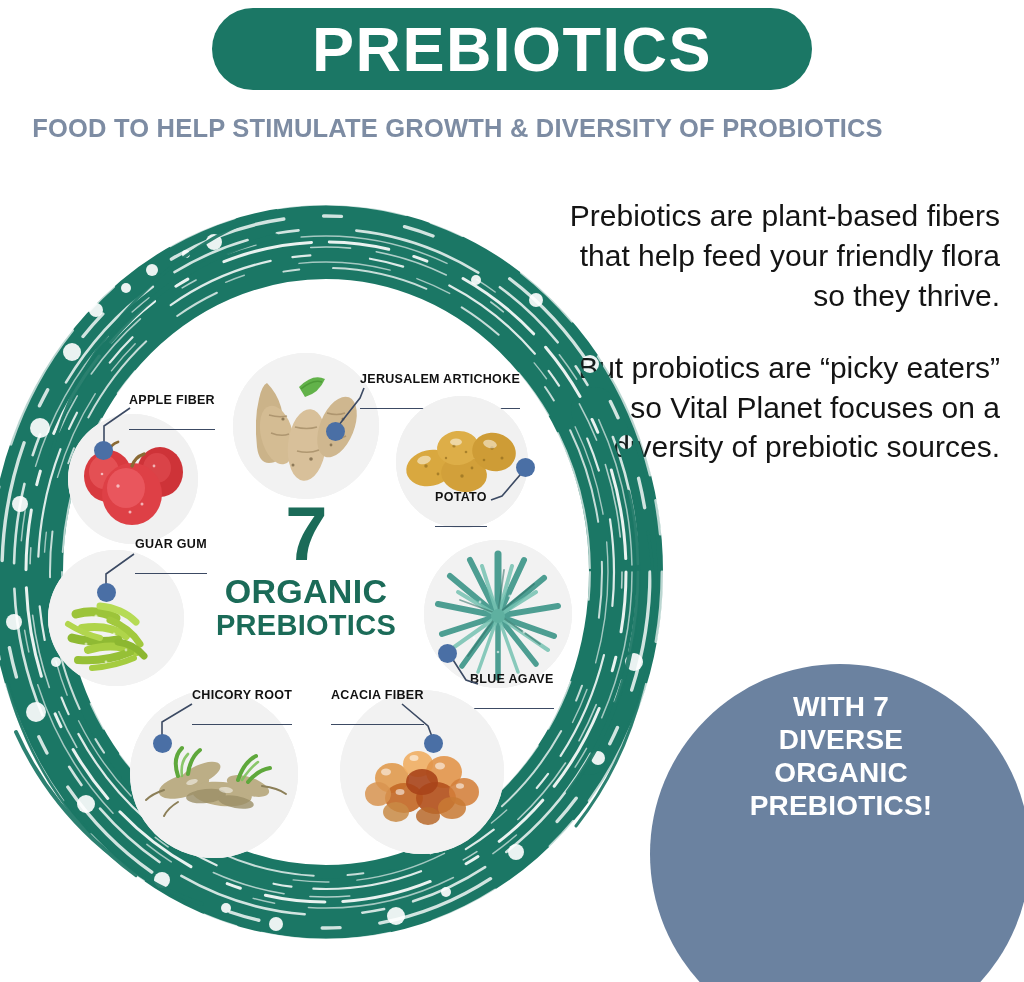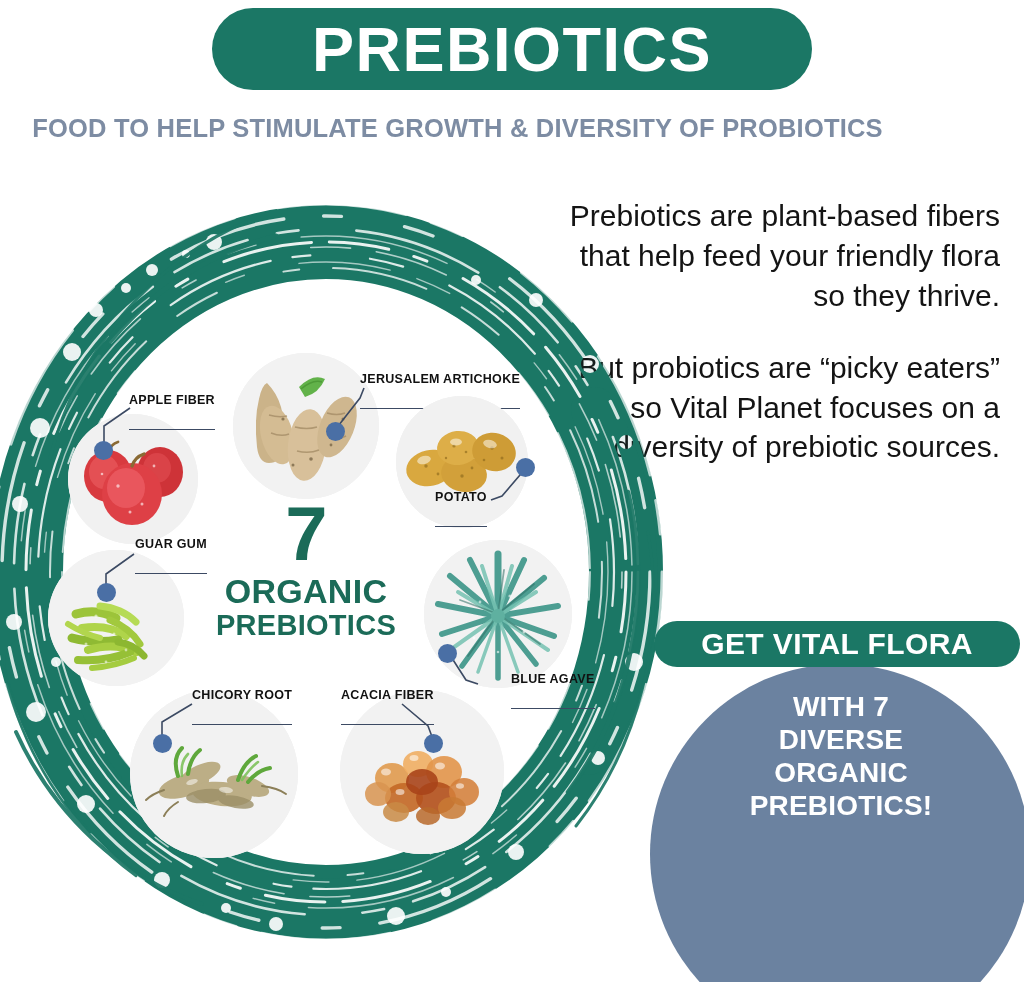--- a/index.html
+++ b/index.html
@@ -459,21 +459,21 @@
           <g fill="#ffffff" opacity="0.6">
             <circle cx="86" cy="56" r="1.6"></circle>
               <circle cx="56" cy="62" r="1.4"></circle>
             <circle cx="100" cy="92" r="1.5"></circle>
               <circle cx="50" cy="98" r="1.4"></circle>
             <circle cx="74" cy="112" r="1.3"></circle>
           </g>
         </svg>
       </div>
     </div>
-    <div class="node-label" style="left:470px; top:672px;margin-left:41px;">BLUE AGAVE</div>
+    <div class="node-label" style="left:470px; top:672px;">BLUE AGAVE</div>
     <div class="leader" style="left:444px; top:650px;">
       <svg width="40" height="42" viewBox="0 0 40 42">
         <polyline points="4,2 22,30 34,34" fill="none" stroke="#3C4A63" stroke-width="1.6"></polyline>
       </svg>
     </div>
     <div class="node-dot" style="left:438px; top:644px;"></div>
   </div>
 
   <div class="food-node">
     <div class="food-circle" style="left:130px; top:690px; width:168px; height:168px;">
@@ -542,21 +542,21 @@
           <g fill="#ffffff" opacity="0.55">
             <ellipse cx="46" cy="82" rx="5" ry="3.4"></ellipse>
             <ellipse cx="74" cy="68" rx="4.5" ry="3"></ellipse>
             <ellipse cx="100" cy="76" rx="5" ry="3.4"></ellipse>
             <ellipse cx="60" cy="102" rx="4.5" ry="3"></ellipse>
             <ellipse cx="120" cy="96" rx="4" ry="2.8"></ellipse>
           </g>
         </svg>
       </div>
     </div>
-    <div class="node-label" style="left:331px; top:688px;margin-left:10px;">ACACIA FIBER</div>
+    <div class="node-label" style="left:331px; top:688px;">ACACIA FIBER</div>
     <div class="leader" style="left:400px; top:700px;">
       <svg width="46" height="46" viewBox="0 0 46 46">
         <polyline points="2,4 28,26 34,42" fill="none" stroke="#3C4A63" stroke-width="1.6"></polyline>
       </svg>
     </div>
     <div class="node-dot" style="left:424px; top:734px;"></div>
   </div>
 
   <div id="center-lockup">
     <div id="center-number">7</div>
@@ -564,17 +564,14 @@
     <div id="center-line2">PREBIOTICS</div>
   </div>
 
   <div id="flora-circle"></div>
   <div id="flora-circle-copy">
     <div>WITH 7</div>
     <div>DIVERSE</div>
     <div>ORGANIC</div>
     <div>PREBIOTICS!</div>
   </div>
-  <div id="flora-pill">
-    <span id="flora-pill-text">GET VITAL FLORA</span>
-  </div>
 
 </div>
 
 </body></html>

